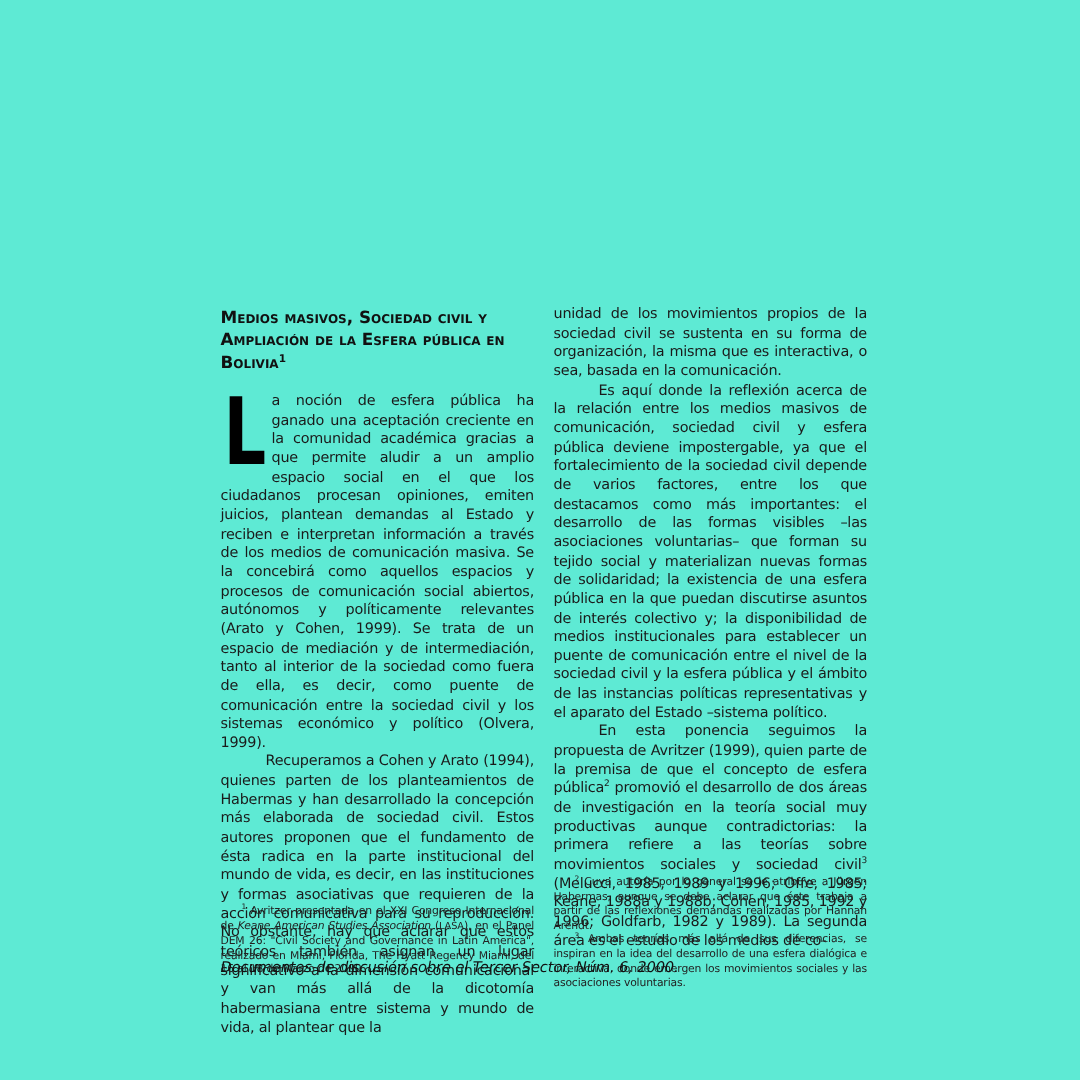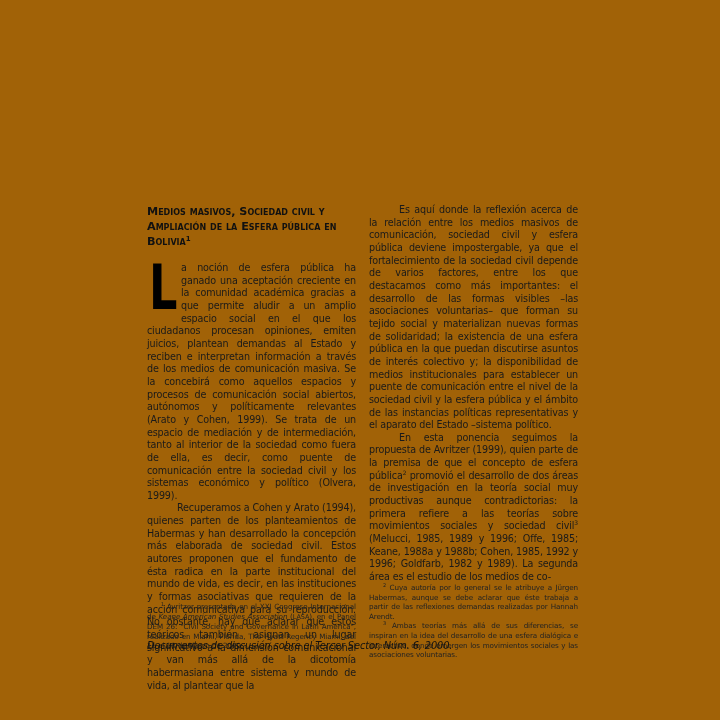--- a/index.html
+++ b/index.html
@@ -12,21 +12,21 @@
       height: 720px;
       position: relative;
       overflow: hidden;
       font-family: "DejaVu Sans", sans-serif;
       color: #1a1a1a;
     }
     .page {
       position: absolute;
       left: 0; top: 0;
       width: 720px; height: 720px;
-      background: #a16207;
+      background: #5eead4;
     }
     .col {
       position: absolute;
       width: 209px;
       font-size: 9.6px;
       line-height: 12.65px;
       text-align: justify;
       letter-spacing: -0.15px;
     }
     .col-left { left: 147px; top: 204px; }
@@ -111,20 +111,21 @@
 
   <div class="col col-left">
     <h1 class="title"><span>Medios masivos, Sociedad civil y Ampliación de la Esfera pública en Bolivia</span><sup>1</sup></h1>
 
     <p class="para first"><span class="dropcap">L</span><span>a noción de esfera pública ha ganado una aceptación creciente en la comunidad académica gracias a que permite aludir a un amplio espacio social en el que los ciudadanos procesan opiniones, emiten juicios, plantean demandas al Estado y reciben e interpretan información a través de los medios de comunicación masiva. Se la concebirá como aquellos espacios y procesos de comunicación social abiertos, autónomos y políticamente relevantes (Arato y Cohen, 1999). Se trata de un espacio de mediación y de intermediación, tanto al interior de la sociedad como fuera de ella, es decir, como puente de comunicación entre la sociedad civil y los sistemas económico y político (Olvera, 1999).</span></p>
 
     <p class="para">Recuperamos a Cohen y Arato (1994), quienes parten de los planteamientos de Habermas y han desarrollado la concepción más elaborada de sociedad civil. Estos autores proponen que el fundamento de ésta radica en la parte institucional del mundo de vida, es decir, en las instituciones y formas asociativas que requieren de la acción comunicativa para su reproducción. No obstante, hay que aclarar que estos teóricos también asignan un lugar significativo a la dimensión comunicacional y van más allá de la dicotomía habermasiana entre sistema y mundo de vida, al plantear que la</p>
   </div>
 
   <div class="col col-right">
+    <p class="para noindent">unidad de los movimientos propios de la sociedad civil se sustenta en su forma de organización, la misma que es interactiva, o sea, basada en la comunicación.</p>
     <p class="para">Es aquí donde la reflexión acerca de la relación entre los medios masivos de comunicación, sociedad civil y esfera pública deviene impostergable, ya que el fortalecimiento de la sociedad civil depende de varios factores, entre los que destacamos como más importantes: el desarrollo de las formas visibles –las asociaciones voluntarias– que forman su tejido social y materializan nuevas formas de solidaridad; la existencia de una esfera pública en la que puedan discutirse asuntos de interés colectivo y; la disponibilidad de medios institucionales para establecer un puente de comunicación entre el nivel de la sociedad civil y la esfera pública y el ámbito de las instancias políticas representativas y el aparato del Estado –sistema político.</p>
     <p class="para"><span>En esta ponencia seguimos la propuesta de Avritzer (1999), quien parte de la premisa de que el concepto de esfera pública</span><sup class="ref">2</sup><span> promovió el desarrollo de dos áreas de investigación en la teoría social muy productivas aunque contradictorias: la primera refiere a las teorías sobre movimientos sociales y sociedad civil</span><sup class="ref">3</sup><span> (Melucci, 1985, 1989 y 1996; Offe, 1985; Keane, 1988a y 1988b; Cohen, 1985, 1992 y 1996; Goldfarb, 1982 y 1989). La segunda área es el estudio de los medios de co-</span></p>
   </div>
 
   <div class="footnotes fn-left">
     <p class="fn"><sup>1</sup> <span>Avritzer presentada en el XXI Congreso Internacional de </span><i>Keane American Studies Association</i><span> (</span><span class="smallcaps">LASA</span><span>), en el Panel DEM 26: "Civil Society and Governance in Latin America", realizado en Miami, Florida, The Hyatt Regency Miami, del 16 al 18 de Marzo de 2000.</span></p>
   </div>
 
   <div class="footnotes fn-right">
     <p class="fn"><sup>2</sup> <span>Cuya autoría por lo general se le atribuye a Jürgen Habermas, aunque se debe aclarar que éste trabaja a partir de las reflexiones demandas realizadas por Hannah Arendt.</span></p>

